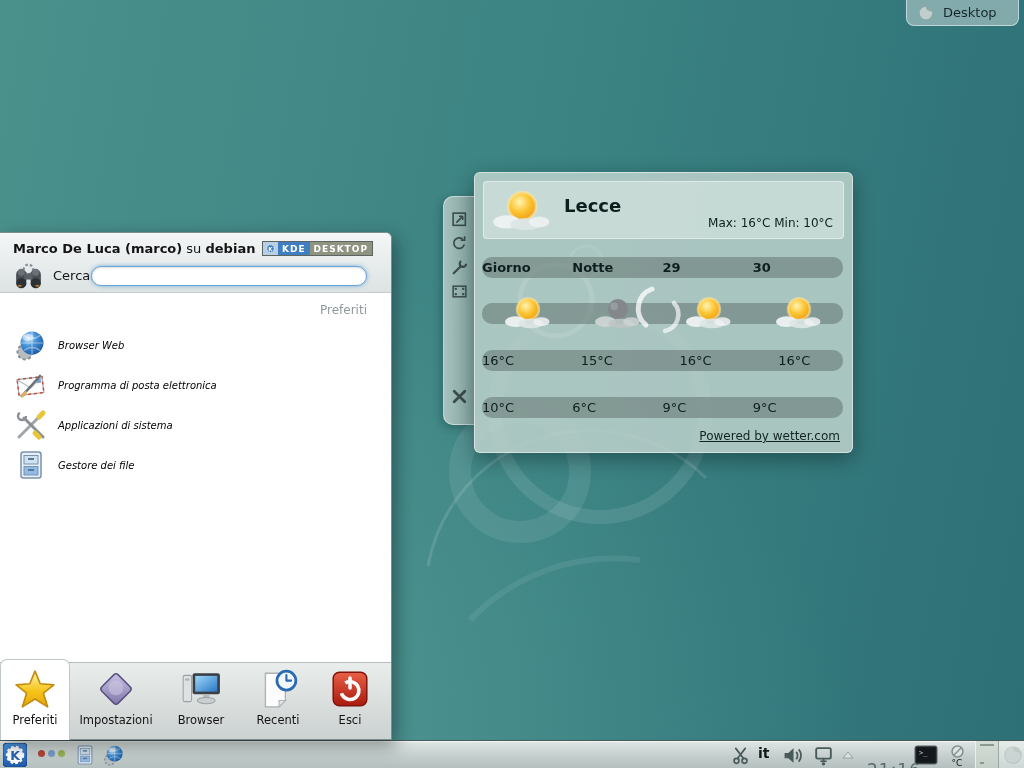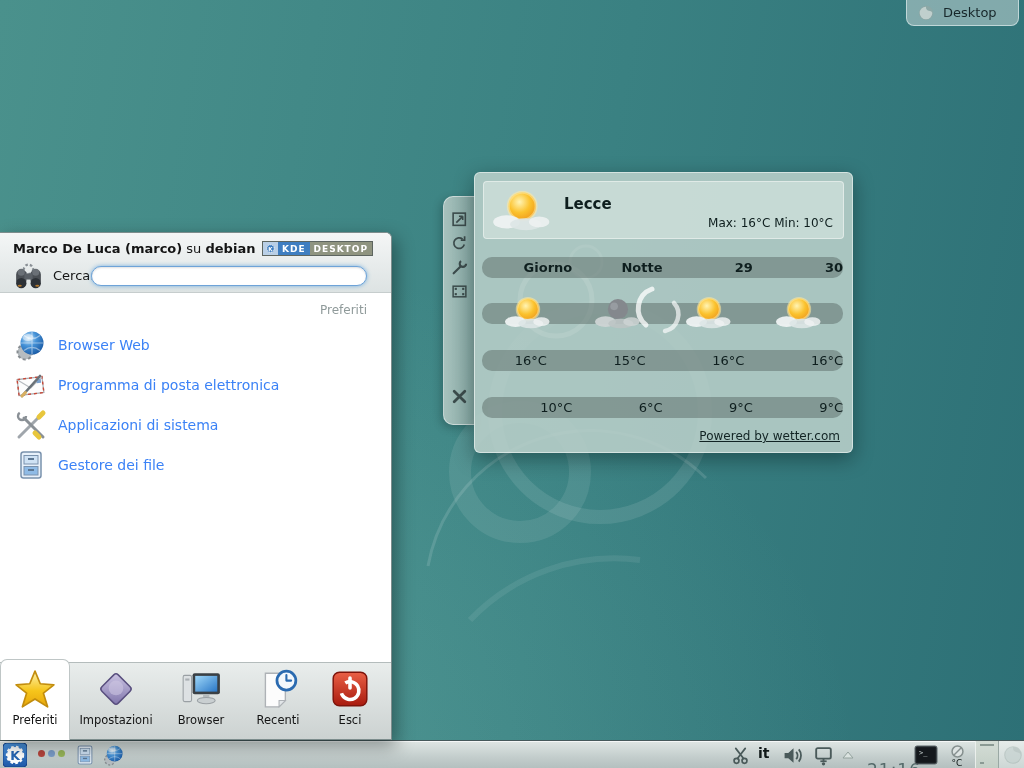--- a/index.html
+++ b/index.html
@@ -46,28 +46,28 @@
     background:rgba(186,207,201,0.88);
     border:1px solid rgba(248,252,250,0.55); border-radius:6px;
     box-shadow:0 6px 20px rgba(0,12,12,0.38);
     color:#0e1e1e;
   }
   .w-header {
     position:absolute; left:8px; top:8px; width:361px; height:58px;
     background:rgba(218,231,226,0.6);
     border:1px solid rgba(255,255,255,0.45); border-radius:4px;
   }
-  .w-header .w-city { position:absolute; left:80px; top:13px; font-size:15px; font-weight:bold; }
+  .w-header .w-city { position:absolute; left:80px; top:13px; font-size:18px; font-weight:bold; }
   .w-header .w-maxmin { position:absolute; right:10px; bottom:8px; font-size:12px; }
   .w-header .w-sun { position:absolute; left:8px; top:8px; }
   .w-bar {
     position:absolute; left:7px; width:361px; height:21px;
     background:rgba(92,108,104,0.5); border-radius:10px;
     display:grid; grid-template-columns:repeat(4,1fr); align-items:center;
-    text-align:right; font-size:13px;
+    text-align:left; font-size:13px;
   }
   .w-bar.cols { top:84px; font-weight:bold; }
   .w-bar.iconsbar { top:130px; }
   .w-bar.temps1 { top:177px;gap:34px; }
   .w-bar.temps2 { top:224px; }
   .w-bar .wicon { justify-self:center; transform:translateY(-7px); }
   .w-link {
     position:absolute; right:12px; top:256px; font-size:12px;
     color:#122424; text-decoration:underline; cursor:pointer;
   }
@@ -102,21 +102,21 @@
     box-shadow:0 0 4px rgba(90,160,220,0.8), inset 0 1px 2px rgba(0,0,0,0.12);
     padding:0 9px; font-size:12px; outline:none;
   }
   .ko-list { flex:1; position:relative; background:#fff; }
   .ko-section { position:absolute; right:24px; top:10px; font-size:12px; color:#8f9a9a; }
   .ko-item {
     position:absolute; left:0; width:100%; height:40px; cursor:pointer;
     display:flex; align-items:center;
   }
   .ko-item .iico { position:absolute; left:15px; width:32px; height:32px; }
-  .ko-item .ilabel { position:absolute; left:58px; font-size:14px; color:#3b82f6; }
+  .ko-item .ilabel { position:absolute; left:58px; font-size:10px; color:#000000;font-style:italic; }
   .ko-tabs {
     height:77px; position:relative;
     background:linear-gradient(#e9edec, #ccd2d1);
     border-top:1px solid #b4bcbc; border-radius:0 0 0 0;
   }
   .ko-tab { position:absolute; top:0; height:77px; cursor:pointer; text-align:center; }
   .ko-tab .tico { margin:5px auto 0; width:42px; height:42px; }
   .ko-tab .tlabel { font-size:11.5px; color:#141414; margin-top:3px; }
   .ko-tab.active {
     top:-4px; height:81px; background:#fff;

